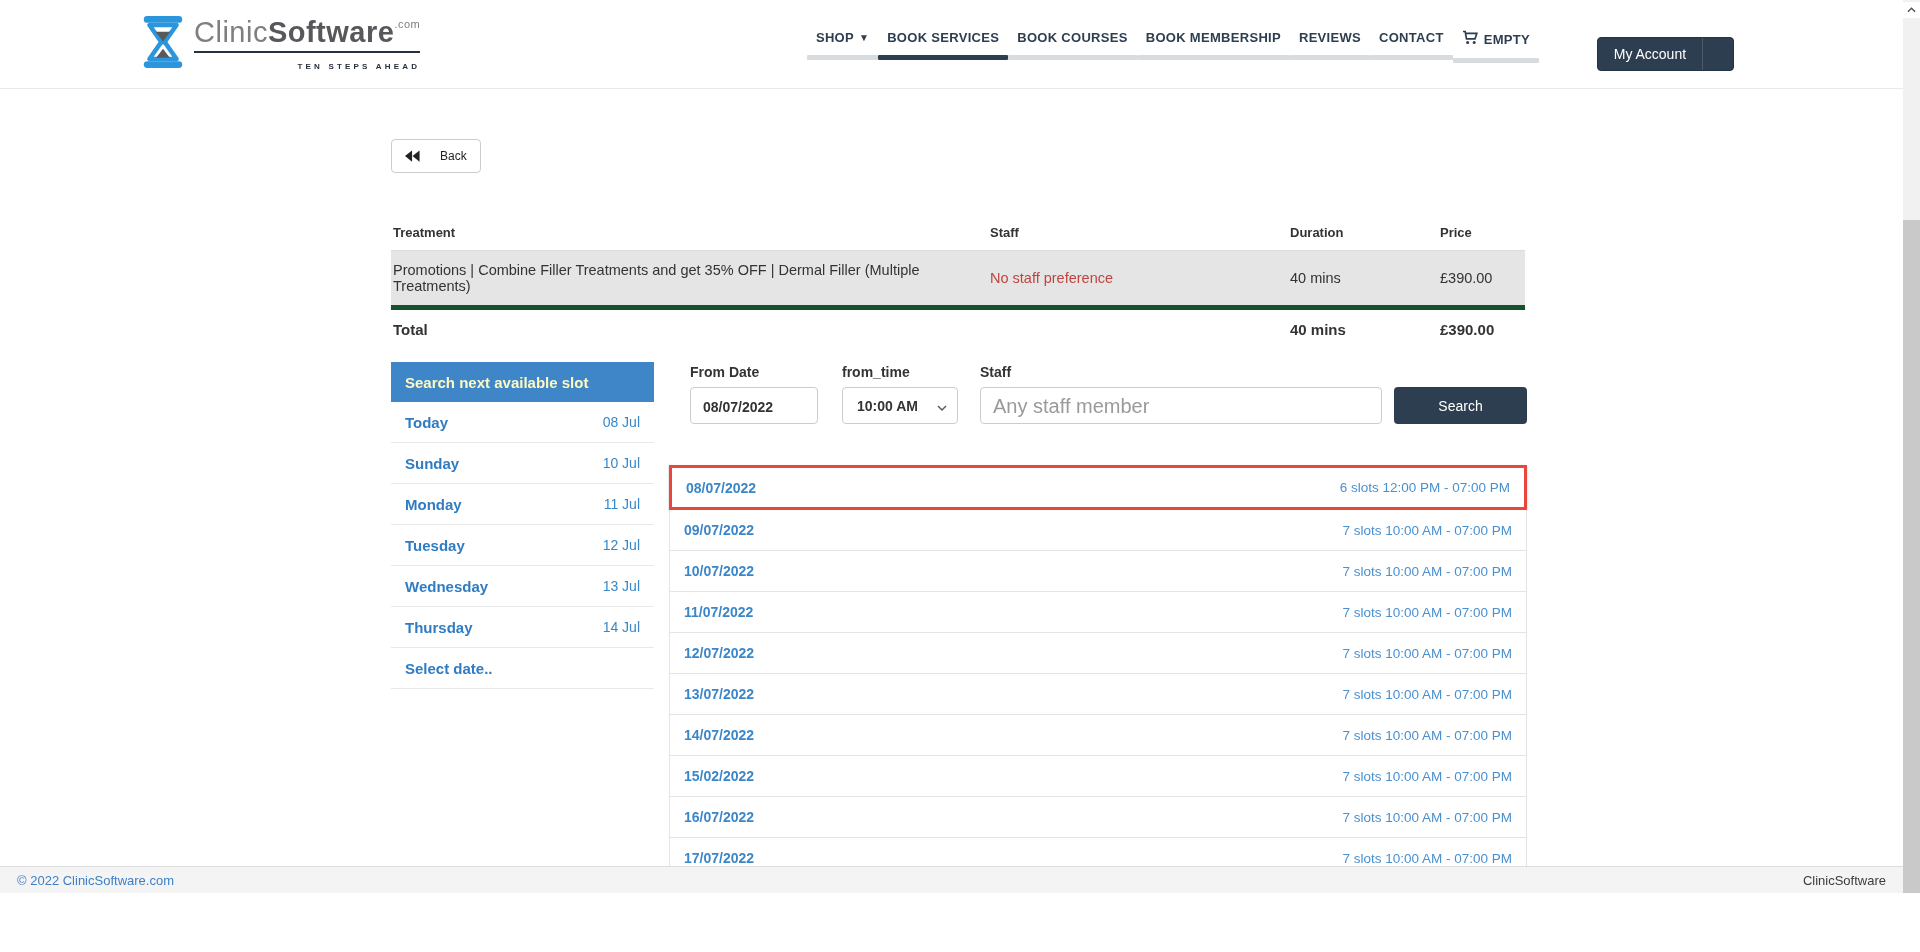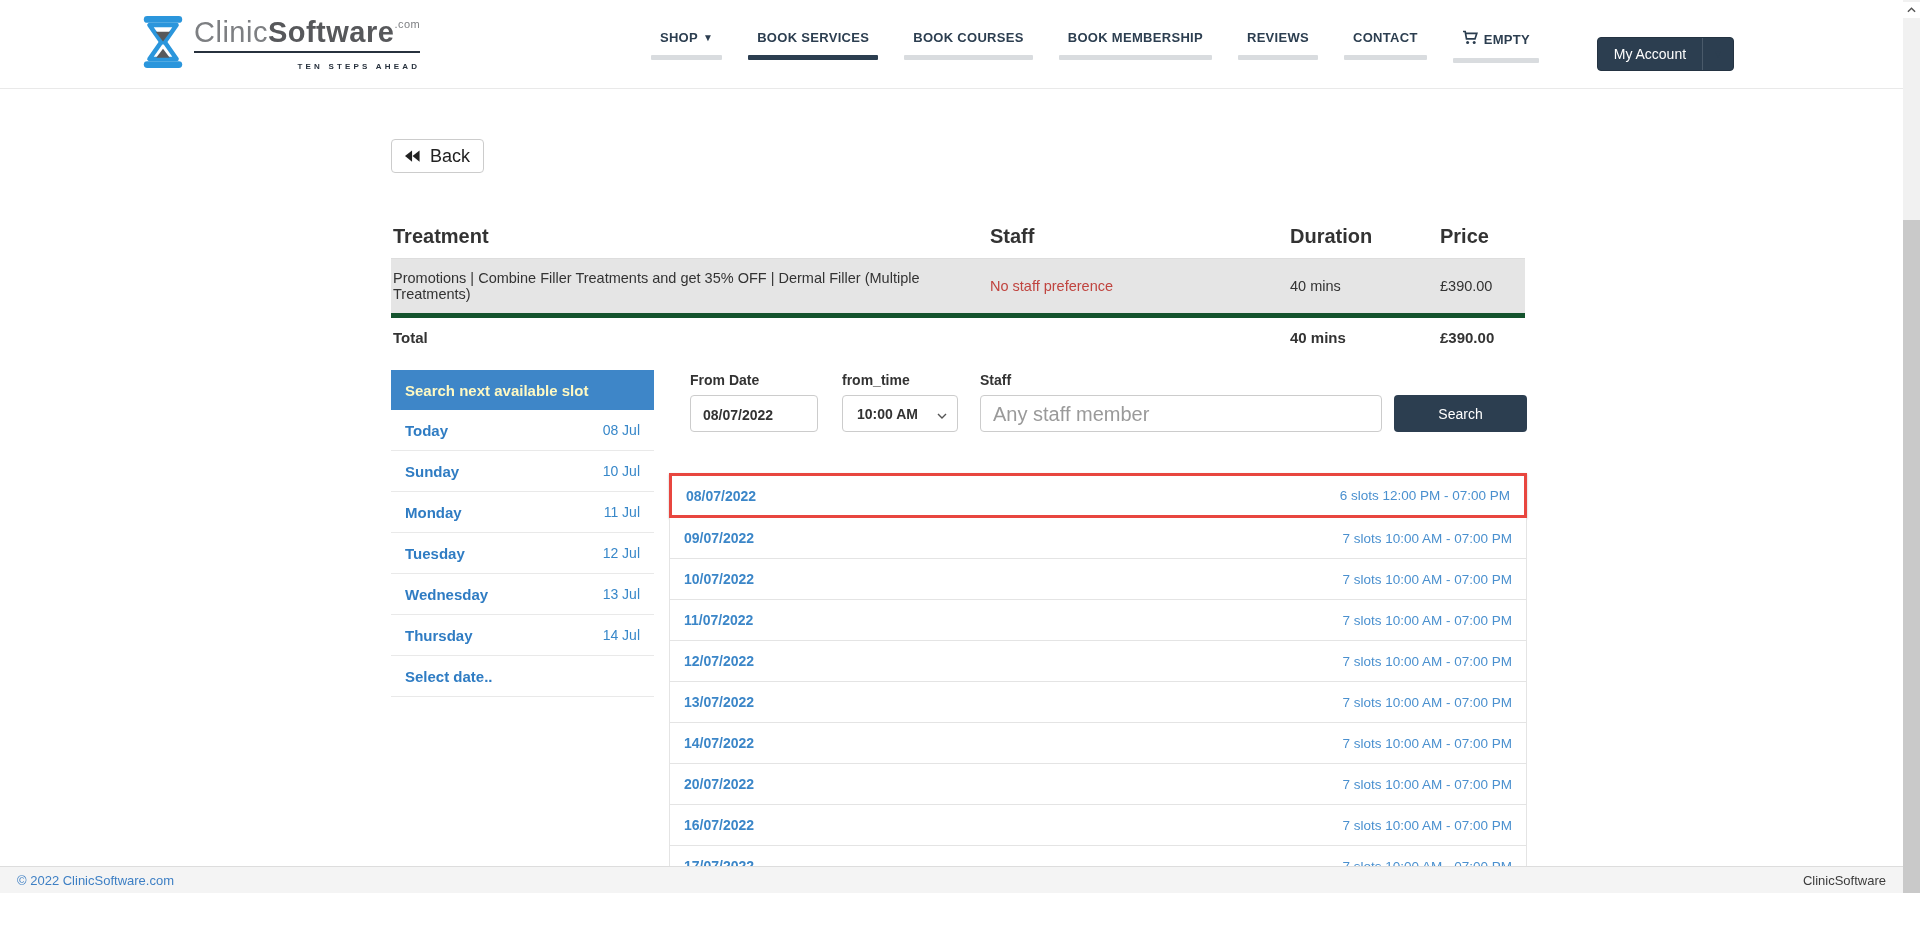--- a/index.html
+++ b/index.html
@@ -12,42 +12,42 @@
   .logo { position:absolute; left:140px; top:16px; display:flex; align-items:flex-start; cursor:pointer; }
   .logo svg { margin-right:8px; }
   .logo-textblock { display:flex; flex-direction:column; }
   .logo-line1 { font-size:29px; letter-spacing:0.5px; white-space:nowrap; }
   .logo-clinic { color:#7d7f82; font-weight:400; }
   .logo-software { color:#57585b; font-weight:600; }
   .logo-tld { font-size:11px; color:#7d7f82; vertical-align:top; position:relative; top:2px; }
   .logo-tagline-row { border-top:2px solid #27313d; margin-top:2px; text-align:right; padding-top:2px; }
   .logo-tagline { font-size:8px; font-weight:700; letter-spacing:3.2px; color:#27313d; }
 
-  .nav { position:absolute; top:30px; right:364px; display:flex; align-items:flex-start; gap:26px; }
+  .nav { position:absolute; top:30px; right:364px; display:flex; align-items:flex-start; }
   .nav-item { display:flex; flex-direction:column; align-items:stretch; cursor:pointer; }
   .nav-label { display:flex; align-items:center; justify-content:center; gap:5px; padding:0 9px;
                font-size:13px; font-weight:700; color:#2c3e50; letter-spacing:0.3px; white-space:nowrap; }
   .nav-bar { height:5px; background:#d9dcdf; margin-top:10px; border-radius:1px; }
   .nav-item.active .nav-bar { background:#2c3e50; }
   .caret { font-size:10px; color:#2c3e50; line-height:1; }
 
   .account-btn { position:absolute; top:37px; right:169px; height:34px; display:flex; align-items:stretch;
                  background:#2c3e50; border:1px solid #243342; border-radius:4px; overflow:hidden; cursor:pointer; }
   .account-main { display:flex; align-items:center; padding:0 16px; color:#fff; font-size:14px; }
   .account-caret { display:flex; align-items:center; padding:0 10px; border-left:1px solid #4a5a6a; color:#fff; font-size:10px; }
 
   
   .main { position:absolute; left:391px; top:89px; width:1134px; }
 
-  .back-btn { margin-top:50px; display:inline-flex; align-items:center; gap:10px; height:34px; padding:0 13px;
-              background:#fff; border:1px solid #ccc; border-radius:4px; font-size:18px; color:#222; cursor:pointer; }
+  .back-btn { margin-top:50px; display:inline-flex; align-items:center; gap:20px; height:34px; padding:0 13px;
+              background:#fff; border:1px solid #ccc; border-radius:4px; font-size:12px; color:#222; cursor:pointer; }
   .back-btn svg { display:block; }
 
   table.order { width:100%; margin-top:42px; border-collapse:collapse; font-size:14.5px; color:#333; }
-  table.order th { text-align:left; font-size:20px; font-weight:700; padding:10px 10px 10px 0; border-bottom:1px solid #ddd; }
+  table.order th { text-align:left; font-size:13px; font-weight:700; padding:10px 10px 10px 0; border-bottom:1px solid #ddd; }
   table.order td { padding:11px 10px 11px 0; }
   table.order .item-row td { background:#e5e5e5; border-bottom:5px solid #14532d; }
   table.order td.first, table.order th.first { padding-left:2px; }
   .staff-pref { color:#c0443f; }
   table.order .total-row td { font-weight:700; font-size:15px; }
   .col-treat { width:599px; } .col-staff { width:300px; } .col-dur { width:150px; }
 
   .booking { display:flex; margin-top:13px; align-items:flex-start; }
 
   
@@ -299,21 +299,21 @@
           </div>
           <div class="slot-row">
             <span class="slot-date">13/07/2022</span>
             <span class="slot-info">7 slots 10:00 AM - 07:00 PM</span>
           </div>
           <div class="slot-row">
             <span class="slot-date">14/07/2022</span>
             <span class="slot-info">7 slots 10:00 AM - 07:00 PM</span>
           </div>
           <div class="slot-row">
-            <span class="slot-date">20/07/2022</span>
+            <span class="slot-date">15/02/2022</span>
             <span class="slot-info">7 slots 10:00 AM - 07:00 PM</span>
           </div>
           <div class="slot-row">
             <span class="slot-date">16/07/2022</span>
             <span class="slot-info">7 slots 10:00 AM - 07:00 PM</span>
           </div>
           <div class="slot-row">
             <span class="slot-date">17/07/2022</span>
             <span class="slot-info">7 slots 10:00 AM - 07:00 PM</span>
           </div>

